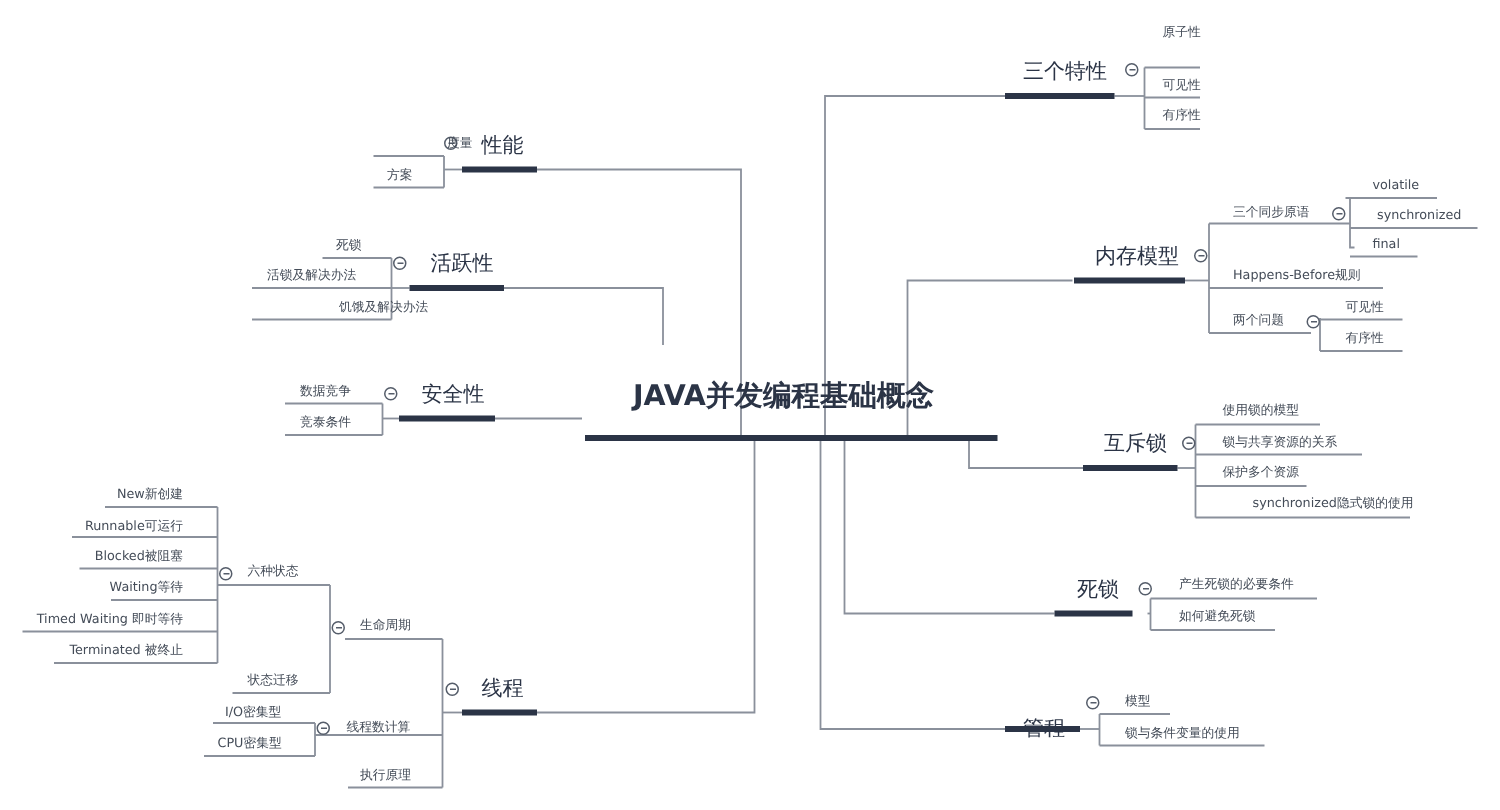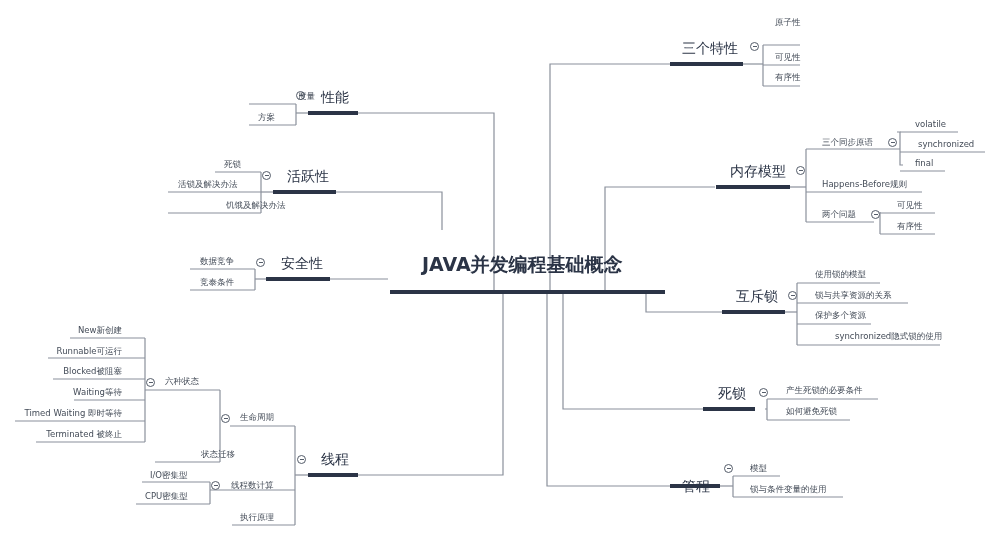--- a/index.html
+++ b/index.html
@@ -177,18 +177,18 @@
 <div class="t leaf" style="left:240px; top:413px;">生命周期</div>
 <span class="toggle" style="left:221px; top:414px;"></span>
 <div class="t leaf" style="left:165px; top:377px;">六种状态</div>
 <span class="toggle" style="left:146px; top:378px;"></span>
 <div class="t leaf r" style="right:878px; top:326px;">New新创建</div>
 <div class="t leaf r" style="right:878px; top:347px;">Runnable可运行</div>
 <div class="t leaf r" style="right:878px; top:367px;">Blocked被阻塞</div>
 <div class="t leaf r" style="right:878px; top:388px;">Waiting等待</div>
 <div class="t leaf r" style="right:878px; top:409px;">Timed Waiting 即时等待</div>
 <div class="t leaf r" style="right:878px; top:430px;">Terminated 被终止</div>
-<div class="t leaf" style="left:165px; top:450px;margin-left:36px;">状态迁移</div>
+<div class="t leaf" style="left:165px; top:450px;">状态迁移</div>
 <div class="t leaf" style="left:231px; top:481px;">线程数计算</div>
 <span class="toggle" style="left:211px; top:481px;"></span>
 <div class="t leaf" style="left:150px; top:471px;">I/O密集型</div>
 <div class="t leaf" style="left:145px; top:492px;">CPU密集型</div>
 <div class="t leaf" style="left:240px; top:513px;">执行原理</div>
 
 </body></html>

